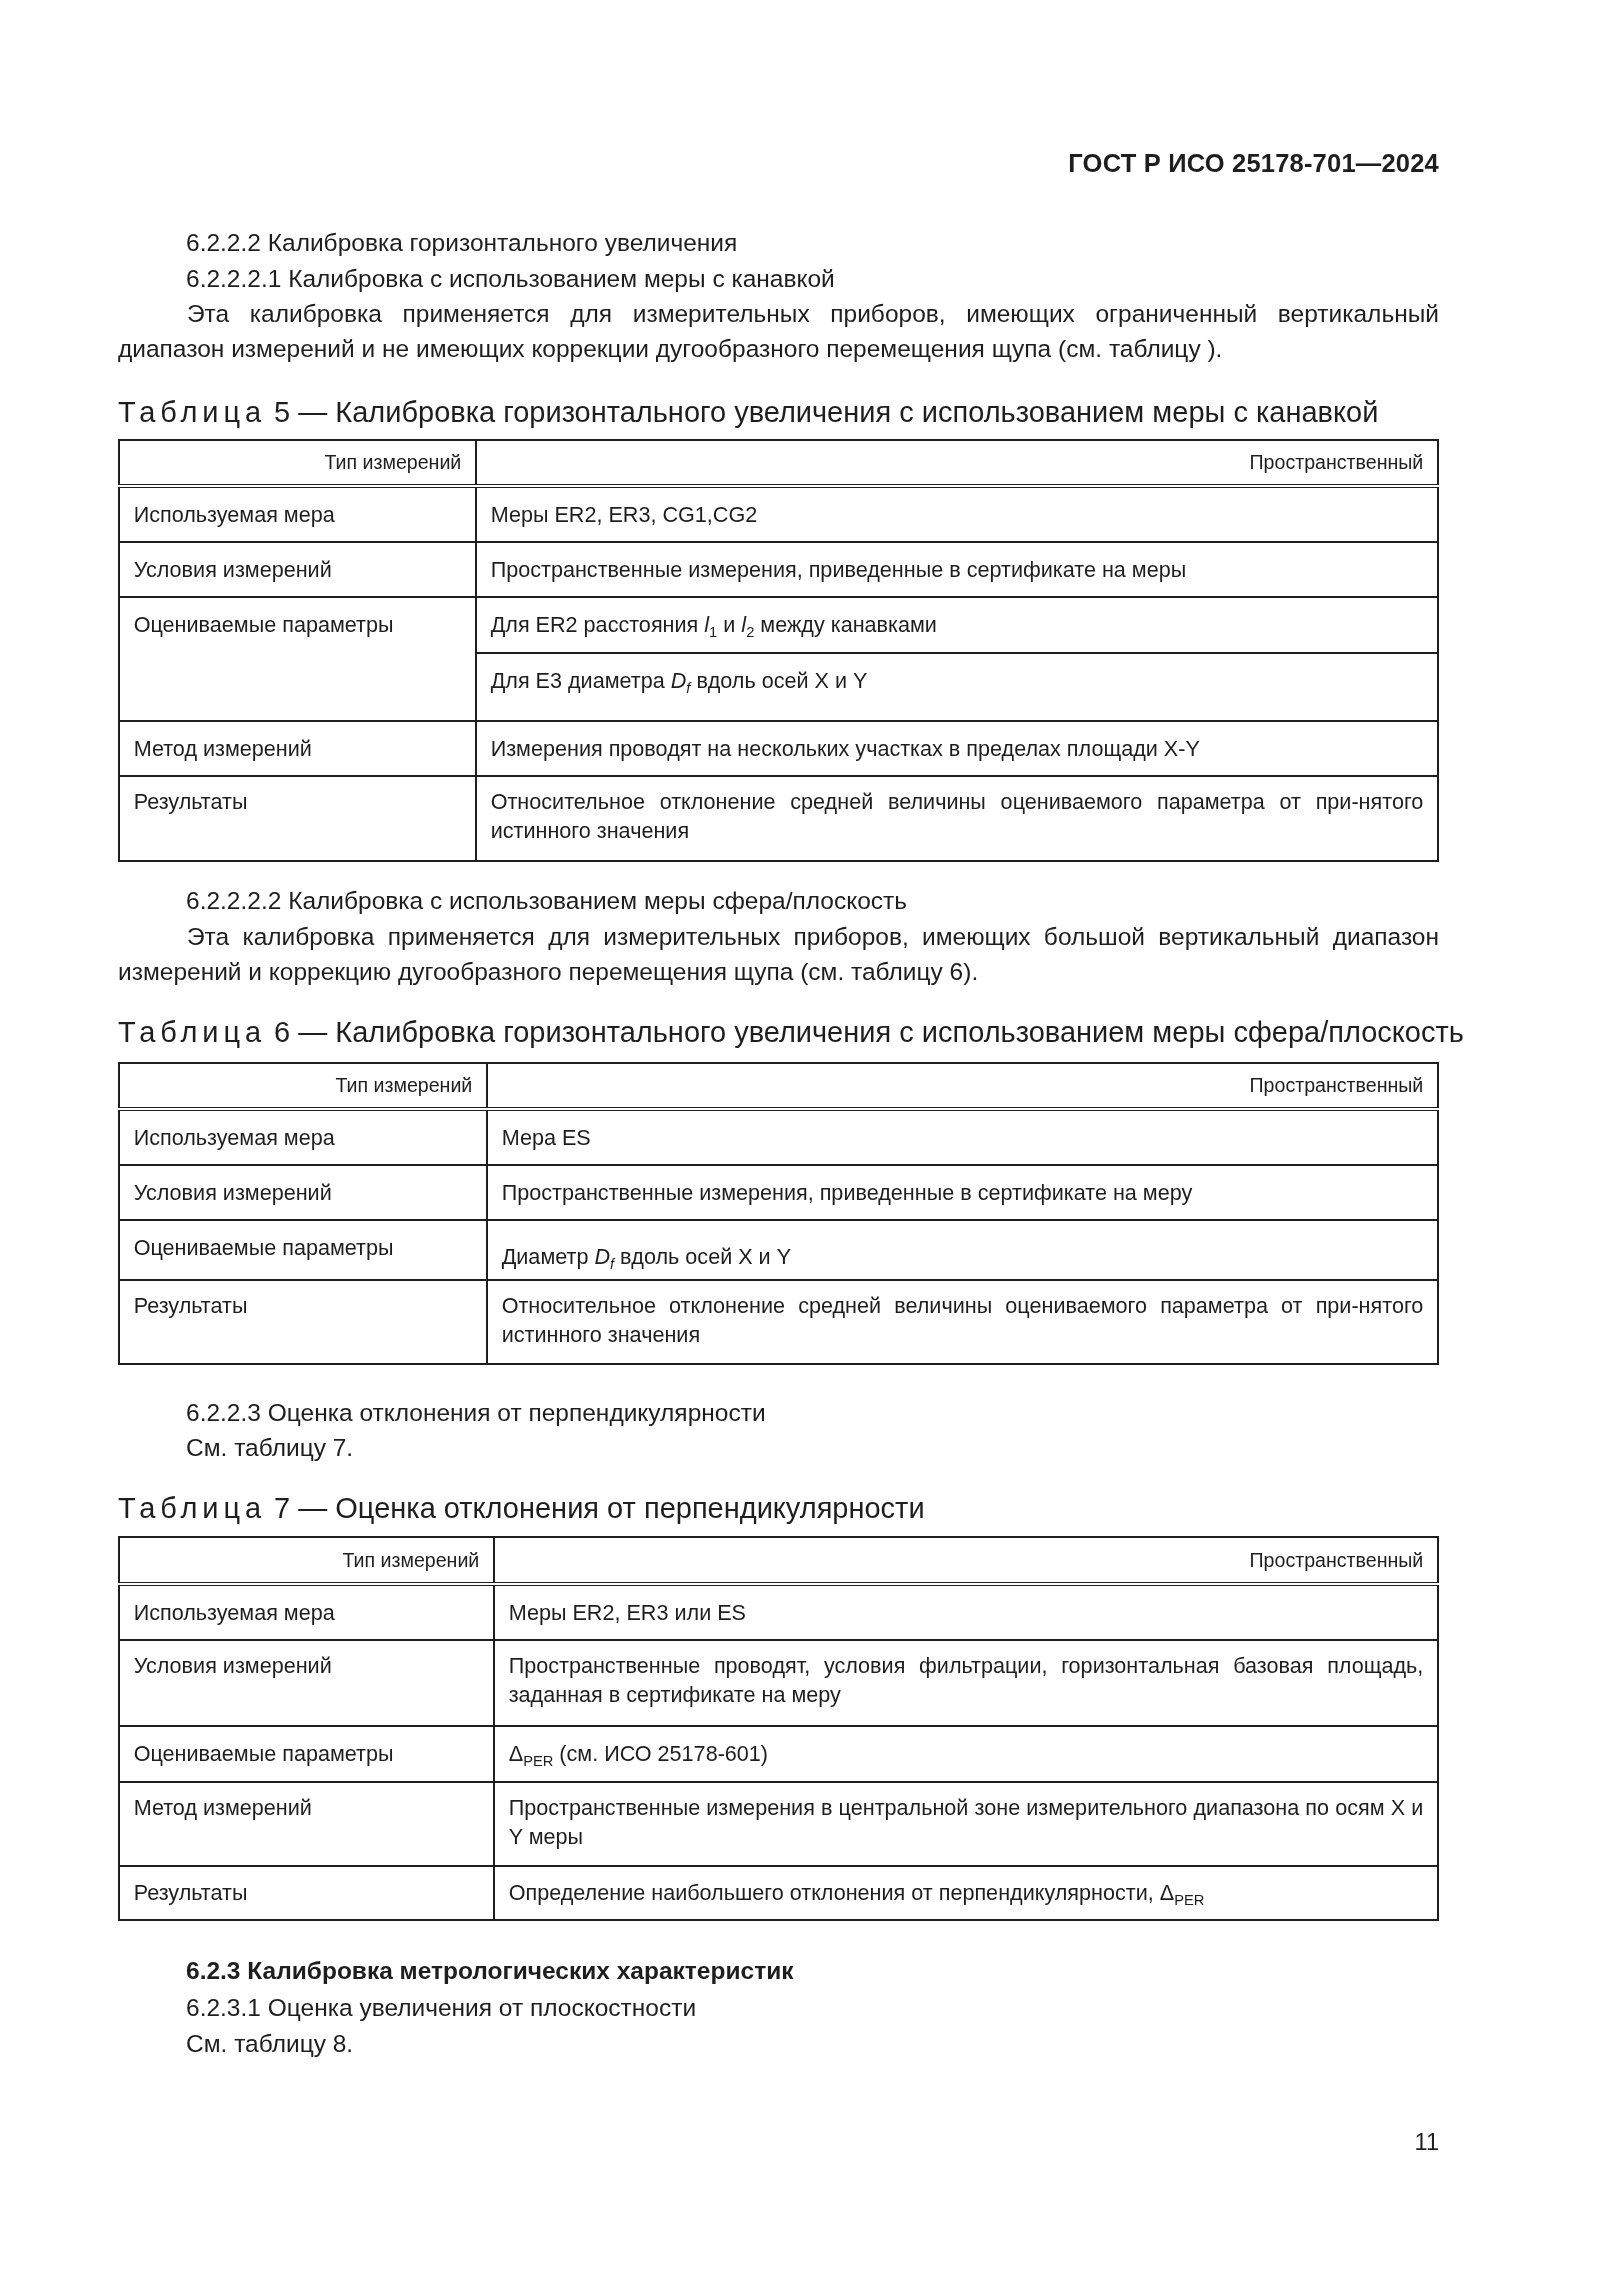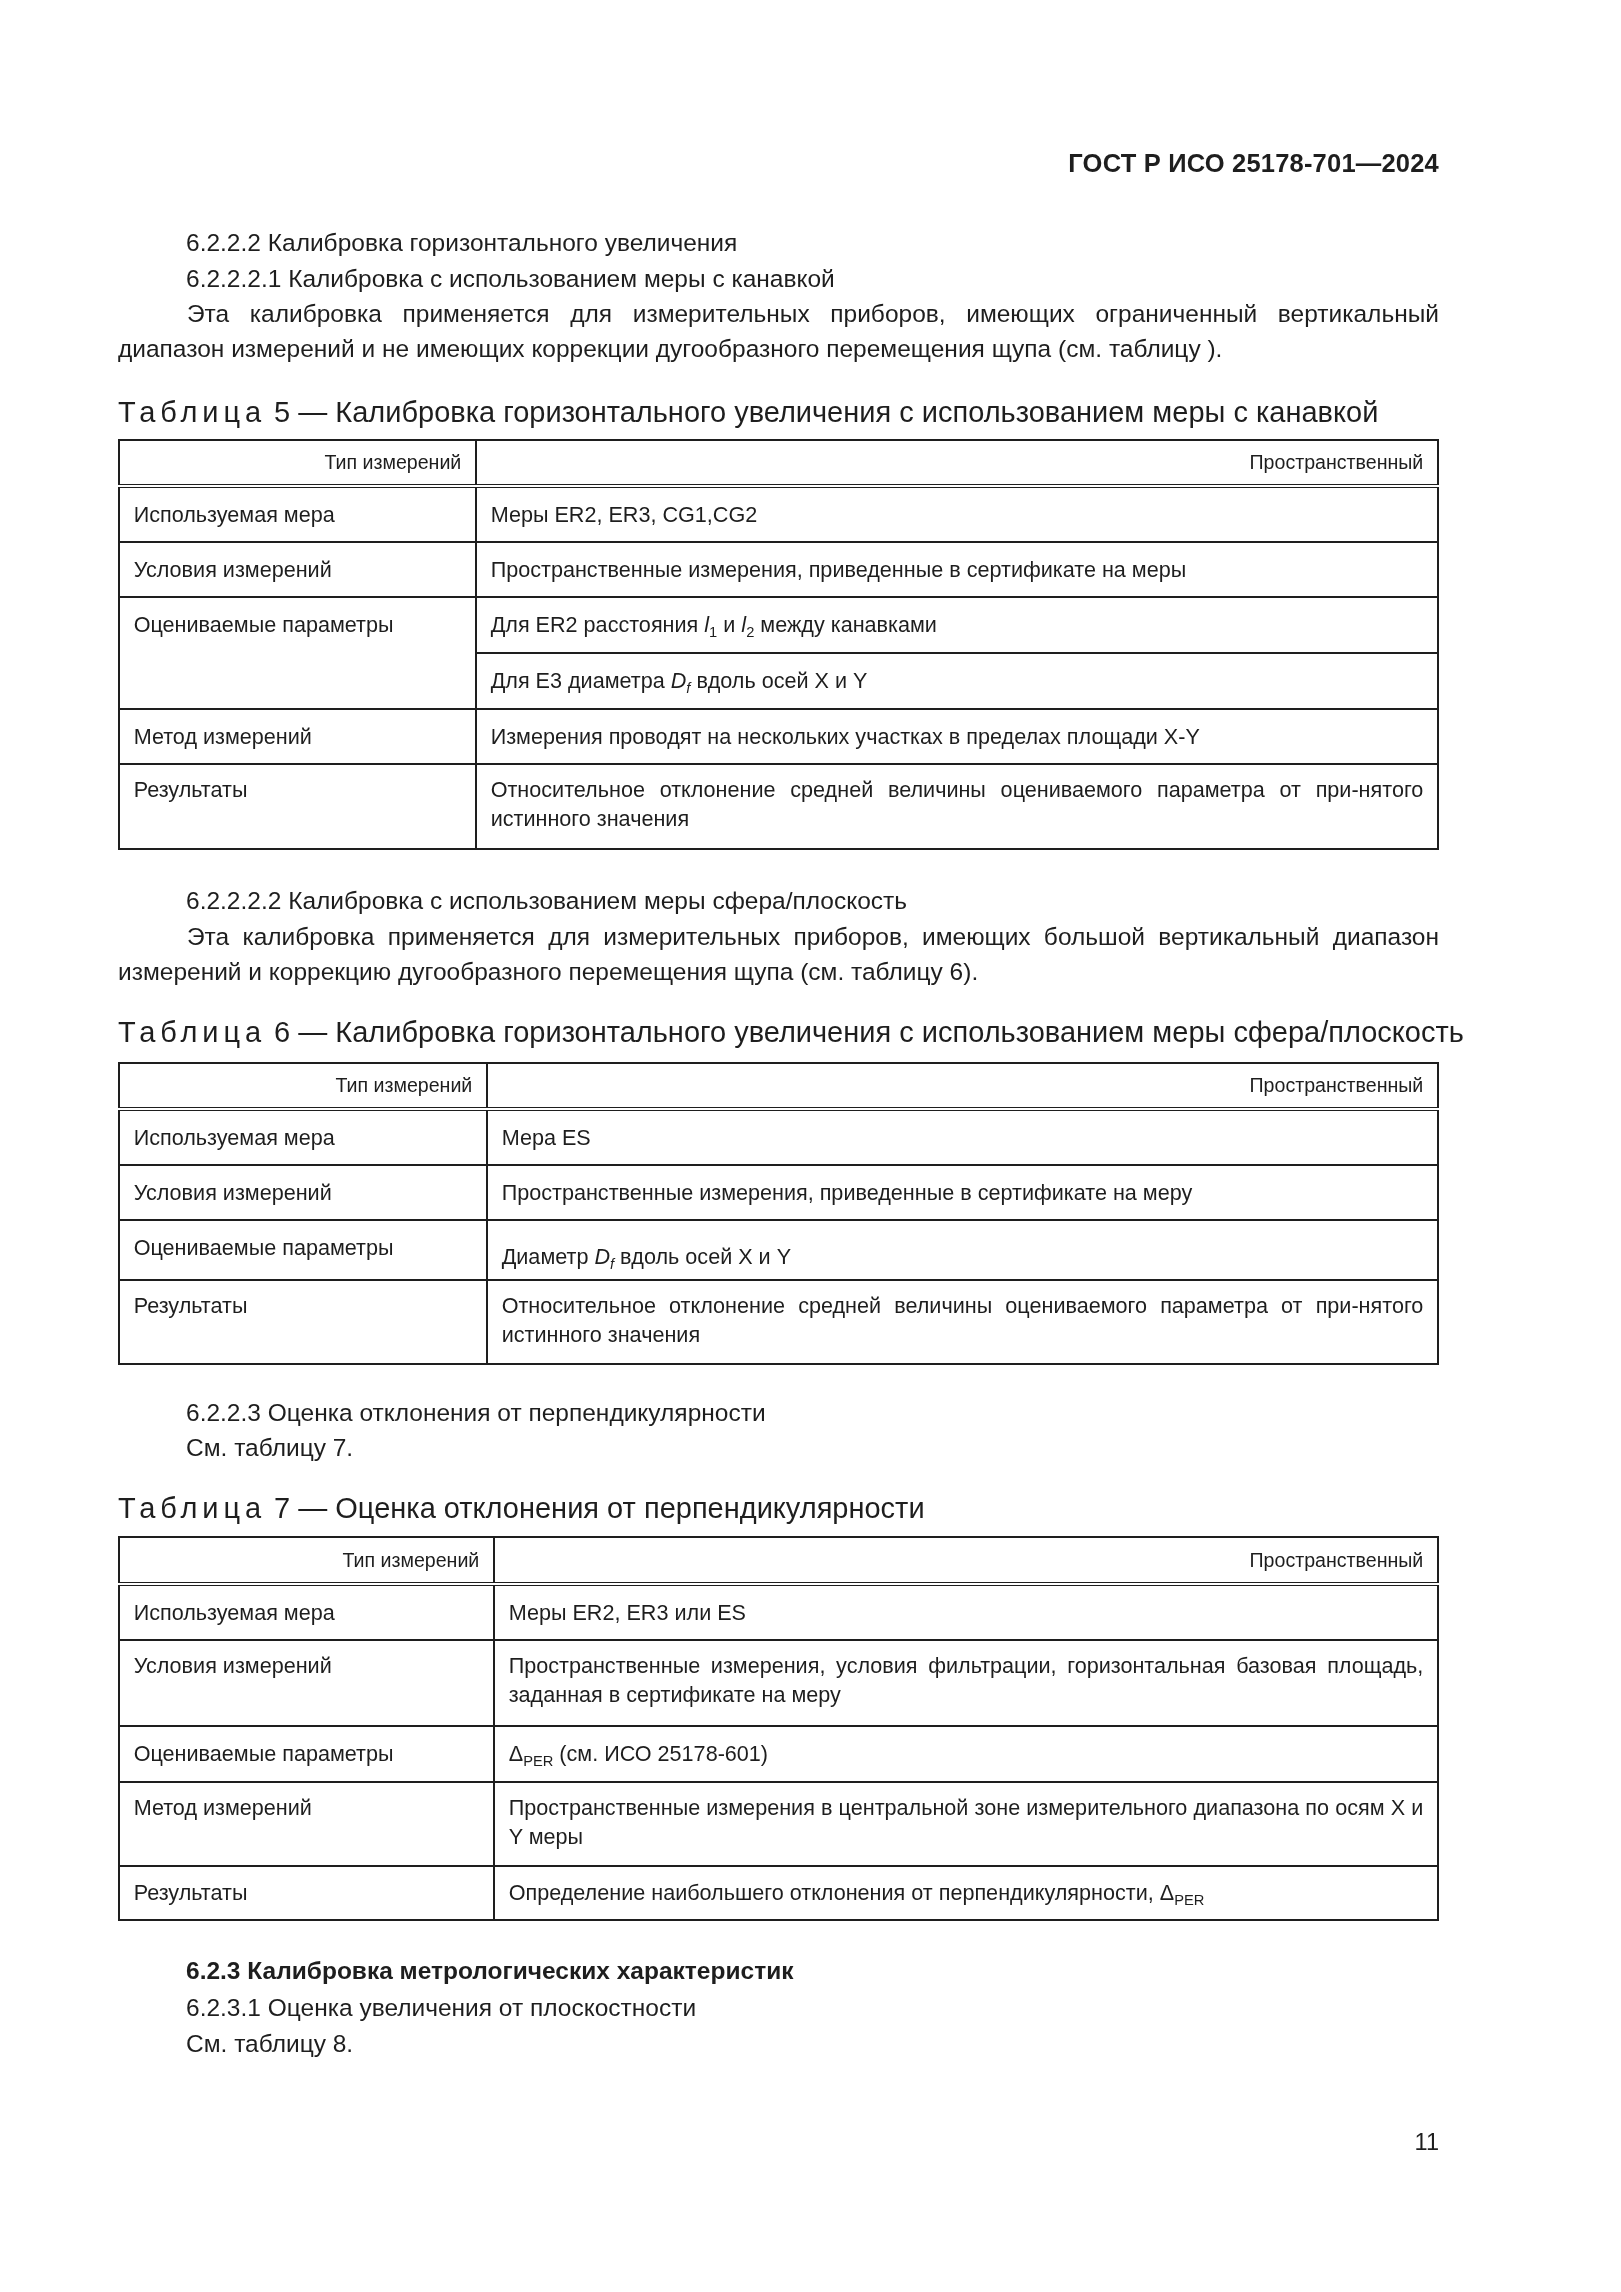--- a/index.html
+++ b/index.html
@@ -49,21 +49,21 @@
     <td style="padding-top:11.8px">Меры ER2, ER3, CG1,CG2</td>
   </tr>
   <tr style="height:55px">
     <td style="padding-top:11.8px">Условия измерений</td>
     <td style="padding-top:11.8px">Пространственные измерения, приведенные в сертификате на меры</td>
   </tr>
   <tr style="height:56px">
     <td rowspan="2" style="padding-top:11.8px">Оцениваемые параметры</td>
     <td style="padding-top:11.8px"><span>Для ER2 расстояния </span><i class="v">l</i><sub>1</sub><span> и </span><i class="v">l</i><sub>2</sub><span> между канавками</span></td>
   </tr>
-  <tr style="height:56px">
+  <tr style="height:68px">
     <td style="padding-top:11.8px"><span>Для E3 диаметра </span><i class="v">D</i><sub style="font-style:italic">f</sub><span> вдоль осей X и Y</span></td>
   </tr>
   <tr style="height:55px">
     <td style="padding-top:11.8px">Метод измерений</td>
     <td style="padding-top:11.8px">Измерения проводят на нескольких участках в пределах площади X-Y</td>
   </tr>
   <tr style="height:85px">
     <td style="padding-top:9.8px">Результаты</td>
     <td class="just2" style="padding-top:9.8px">Относительное отклонение средней величины оцениваемого параметра от при-нятого истинного значения</td>
   </tr>
@@ -122,21 +122,21 @@
       <tr class="head" style="height:47px">
     <td>Тип измерений</td>
     <td>Пространственный</td>
   </tr>
   <tr style="height:56px">
     <td style="padding-top:11.8px">Используемая мера</td>
     <td style="padding-top:11.8px">Меры ER2, ER3 или ES</td>
   </tr>
   <tr style="height:86px">
     <td style="padding-top:9.8px">Условия измерений</td>
-    <td class="just2" style="padding-top:9.8px">Пространственные измерения, условия фильтрации, горизонтальная базовая площадь, заданная в сертификате на меру</td>
+    <td class="just2" style="padding-top:9.8px">Пространственные проводят, условия фильтрации, горизонтальная базовая площадь, заданная в сертификате на меру</td>
   </tr>
   <tr style="height:56px">
     <td style="padding-top:11.8px">Оцениваемые параметры</td>
     <td style="padding-top:11.8px"><span>Δ</span><sub>PER</sub><span> (см. ИСО 25178-601)</span></td>
   </tr>
   <tr style="height:84px">
     <td style="padding-top:9.8px">Метод измерений</td>
     <td class="just2" style="padding-top:9.8px">Пространственные измерения в центральной зоне измерительного диапазона по осям X и Y меры</td>
   </tr>
   <tr style="height:54px">

